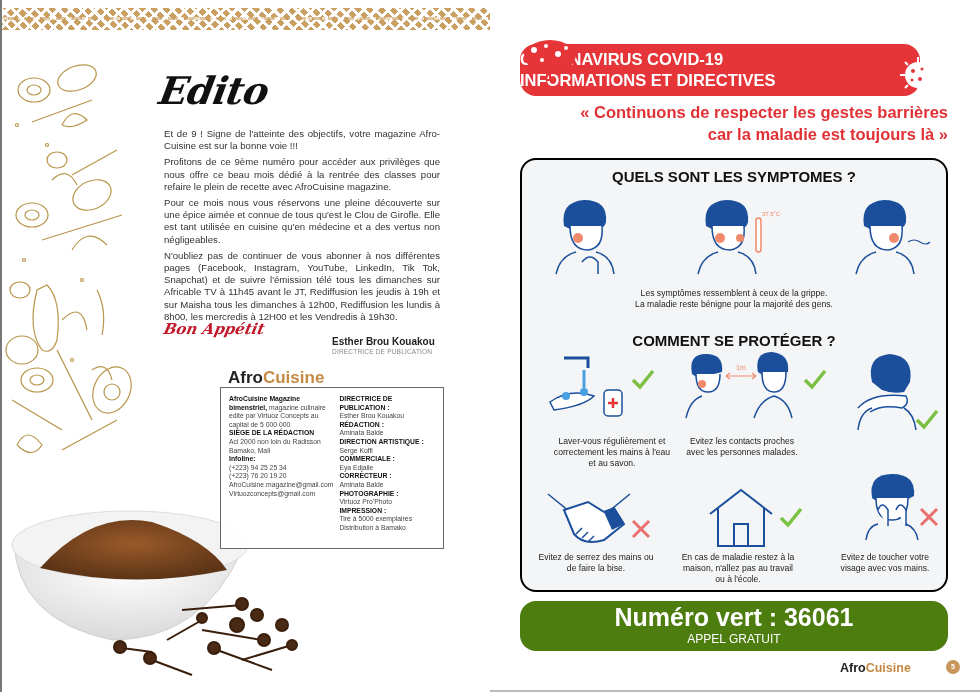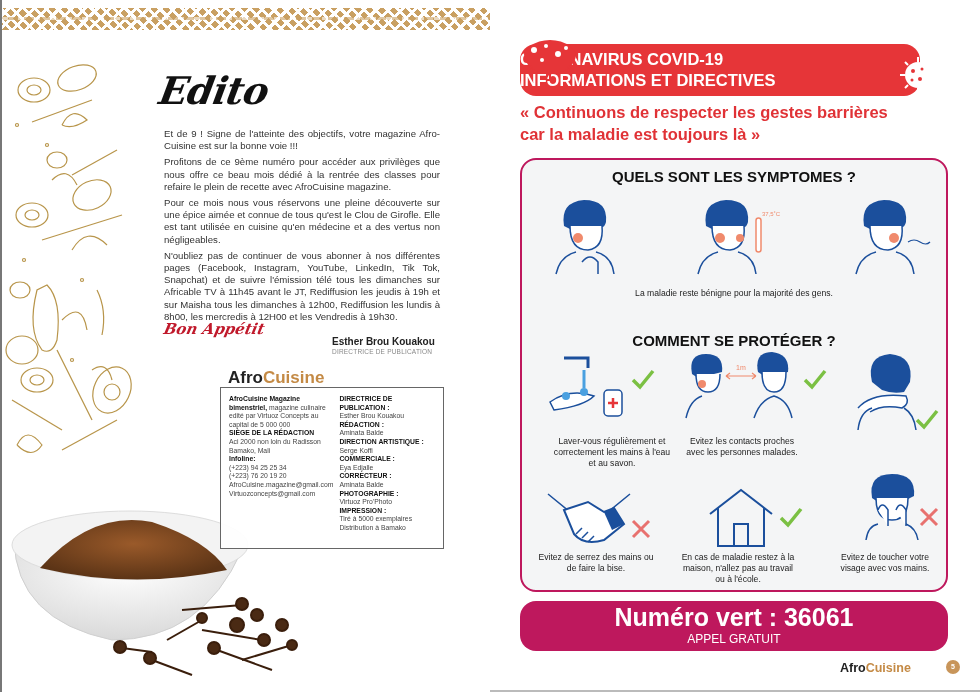--- a/index.html
+++ b/index.html
@@ -40,36 +40,36 @@
 
   
   .right-page { position: absolute; left: 490px; top: 0; width: 490px; height: 692px; background: #fff; }
   .right-page .bottom-line { position: absolute; left: 0; right: 0; bottom: 0; height: 2px; background: #bbb; }
 
   .covid-banner { position: absolute; left: 30px; top: 44px; width: 400px; height: 52px; background: #e63538; border-radius: 16px; color: #fff; text-align: left; font-weight: bold; font-size: 16.5px; line-height: 21px; padding-top: 5px; }
   .virus { position: absolute; border-radius: 50%; background: #e63538; }
   .virus-left { left: 32px; top: 40px; width: 56px; height: 42px; }
   .virus-right { right: 40px; top: 55px; width: 40px; height: 40px; background: transparent; }
 
-  .motto { position: absolute; left: 30px; top: 101px; width: 428px; text-align: left; color: #e03236; font-weight: bold; font-size: 16.5px; line-height: 22px; }
-
-  .info-card { position: absolute; left: 30px; top: 158px; width: 428px; height: 434px; border: 2px solid #be185d; border-radius: 16px; background: #f4f5f6; }
+  .motto { position: absolute; left: 30px; top: 101px; width: 428px; text-align: right; color: #e03236; font-weight: bold; font-size: 16.5px; line-height: 22px; }
+
+  .info-card { position: absolute; left: 30px; top: 158px; width: 428px; height: 434px; border: 2px solid #000000; border-radius: 16px; background: #f4f5f6; }
 
   .section-title { position: absolute; left: 0; width: 100%; text-align: center; font-weight: bold; font-size: 15px; color: #111; }
   .symptoms-title { top: 8px; }
   .protect-title { top: 172px; }
 
   .figure { position: absolute; }
   .caption { position: absolute; text-align: center; font-size: 8.6px; line-height: 11px; color: #222; }
   .symptoms-caption { left: 0; width: 100%; top: 128px; }
 
   .check { position: absolute; width: 26px; height: 26px; }
   .cross { position: absolute; width: 22px; height: 22px; }
 
-  .hotline { position: absolute; left: 30px; top: 601px; width: 428px; height: 50px; background: #be185d; border-radius: 16px; color: #fff; text-align: center; }
+  .hotline { position: absolute; left: 30px; top: 601px; width: 428px; height: 50px; background: #4d7c0f; border-radius: 16px; color: #fff; text-align: center; }
   .hotline .num { font-weight: bold; font-size: 25px; line-height: 30px; padding-top: 1px; }
   .hotline .sub { font-weight: normal; font-size: 12px; line-height: 14px; }
 
   .footer-logo { position: absolute; left: 350px; top: 661px; font-size: 12.5px; font-weight: bold; }
   .footer-logo .afro { color: #222; }
   .footer-logo .cuisine { color: #c48a45; }
   .page-badge { position: absolute; left: 456px; top: 660px; width: 14px; height: 14px; border-radius: 50%; background: #c8955a; color: #fff; font-size: 7px; font-weight: bold; text-align: center; line-height: 14px; }
 </style>
 </head>
 <body>
@@ -240,20 +240,21 @@
     </svg>
     <svg class="figure" viewBox="0 0 80 80" style="left:330px;top:36px;width:80px;height:80px">
       <path d="M12 30 Q8 6 32 4 Q56 4 54 26 Q52 34 46 30 L20 34 Z" fill="#1b4f9c"></path>
       <path d="M18 30 Q18 54 36 54 Q52 52 50 30" fill="#fff" stroke="#1b4f9c" stroke-width="1.5"></path>
       <circle cx="42" cy="42" r="5" fill="#f08a6c"></circle>
       <path d="M56 46 q6 -4 12 0 q6 4 10 0" fill="none" stroke="#1b4f9c" stroke-width="1.2"></path>
       <path d="M4 78 Q8 60 24 56 M44 56 Q60 60 62 78" fill="none" stroke="#1b4f9c" stroke-width="1.5"></path>
     </svg>
 
     <div class="caption symptoms-caption">
+      <div>Les symptômes ressemblent  à ceux de la grippe.</div>
       <div>La maladie reste bénigne pour la majorité des gens.</div>
     </div>
 
     <div class="section-title protect-title">COMMENT  SE PROTÉGER ?</div>
 
     <svg class="figure" viewBox="0 0 90 70" style="left:22px;top:192px;width:90px;height:70px">
       <path d="M20 6 h24 v10" fill="none" stroke="#1b4f9c" stroke-width="3"></path>
       <path d="M40 18 v18" stroke="#4aa0e0" stroke-width="3"></path>
       <path d="M6 50 q20 -14 44 -6 q-10 10 -40 14 z" fill="#fff" stroke="#1b4f9c" stroke-width="1.5"></path>
       <circle cx="22" cy="44" r="4" fill="#4aa0e0"></circle>

